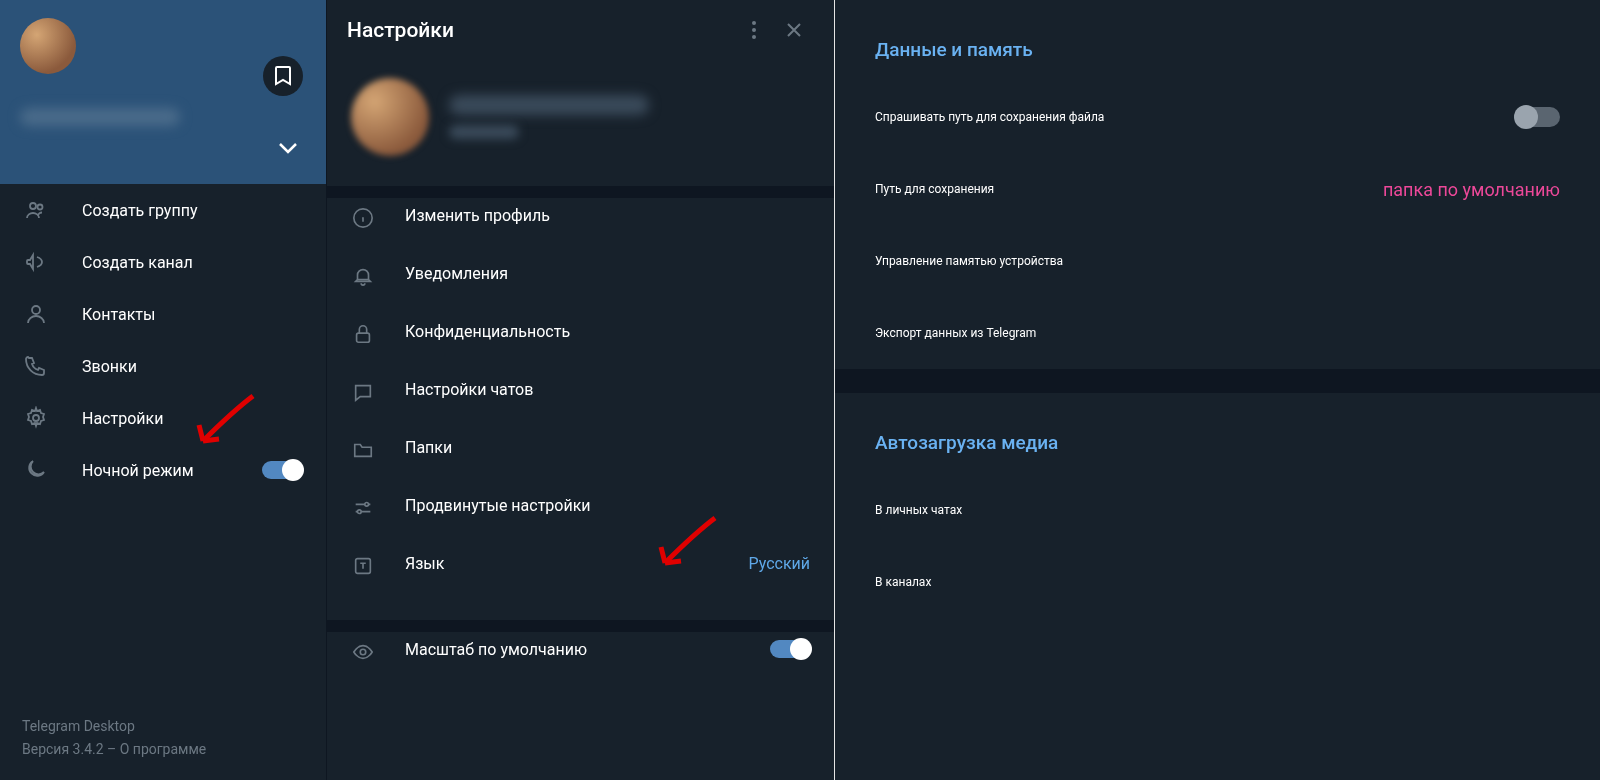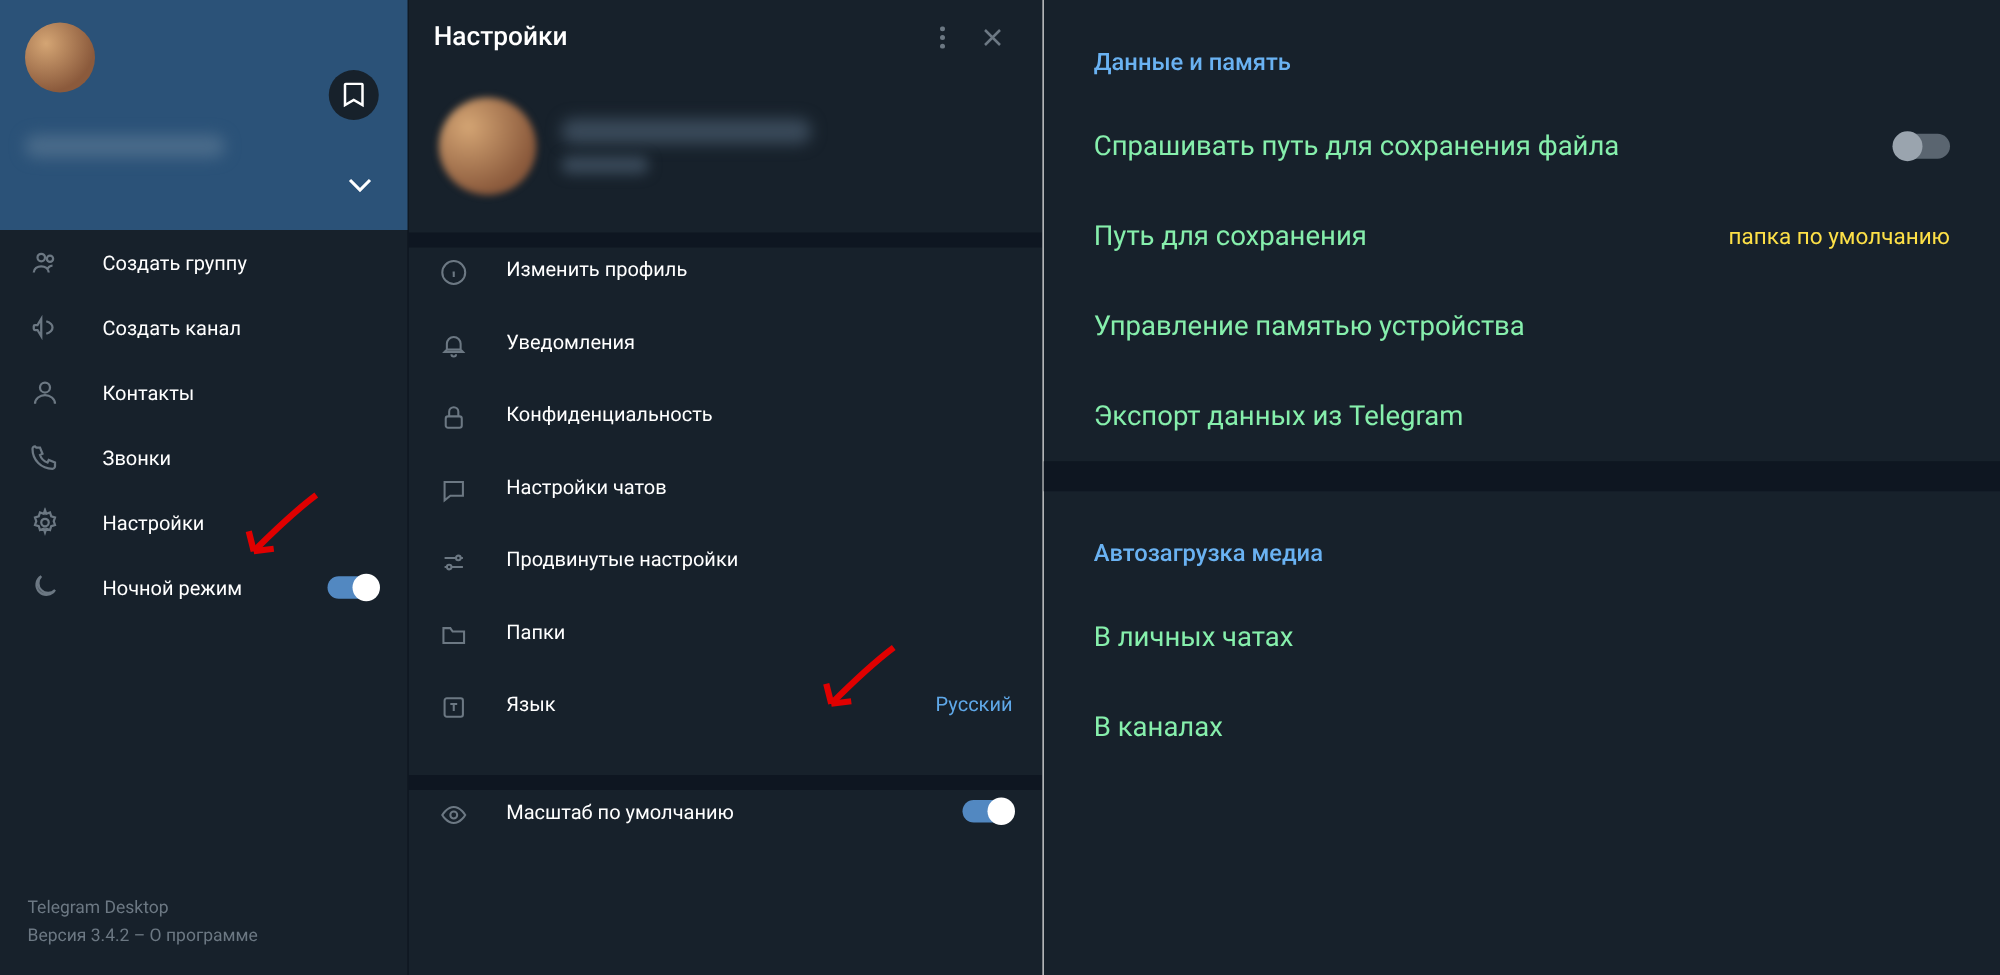--- a/index.html
+++ b/index.html
@@ -36,22 +36,22 @@
   .settings-icon { width:24px; height:24px; display:flex; align-items:center; justify-content:center; color:#6c7883; }
   .settings-label { font-size:16px; color:#fff; }
   .settings-value { margin-left:auto; color:#5fa8e8; font-size:16px; }
   .toggle-blue { width:40px; height:18px; background:#5288c1; border-radius:9px; position:relative; margin-left:auto; }
   .toggle-blue::after { content:""; position:absolute; width:22px; height:22px; background:#fff; border-radius:50%; top:-2px; right:-2px; }
   
   
   .col3 { flex:1; background:#17212b; display:flex; flex-direction:column; border-left:1px solid #e5e5e5; }
   .section-title { color:#6ab2f2; font-size:19px; font-weight:500; padding:38px 40px 20px; }
   .detail-item { min-height:72px; display:flex; align-items:center; padding:0 40px; cursor:pointer; }
-  .detail-label { font-size:22px; color:#86efac; }
-  .detail-value { margin-left:auto; color:#fde047; font-size:18px; }
+  .detail-label { font-size:12px; color:#ffffff; }
+  .detail-value { margin-left:auto; color:#ec4899; font-size:18px; }
   .toggle-off { width:44px; height:20px; background:#5a6570; border-radius:10px; position:relative; margin-left:auto; }
   .toggle-off::after { content:""; position:absolute; width:24px; height:24px; background:#9aa4ae; border-radius:50%; top:-2px; left:-2px; }
   .divider-r { height:24px; background:#0e1621; }
   
   
   .arrow { position:absolute; pointer-events:none; z-index:10; }
   .arrow svg { overflow:visible; }
   
   svg { display:block; }
 </style>
@@ -189,34 +189,34 @@
       <span class="settings-icon">
           <svg width="22" height="22" viewBox="0 0 24 24" fill="none" stroke="currentColor" stroke-width="1.8">
             <path d="M4 5h16v12H9l-5 4V5z"></path>
           </svg>
         </span>
       <span class="settings-label">Настройки чатов</span>
     </div>
     <div class="settings-item">
       <span class="settings-icon">
           <svg width="22" height="22" viewBox="0 0 24 24" fill="none" stroke="currentColor" stroke-width="1.8">
+            <path d="M3 6h6l2 3h10v10H3V6z"></path>
+          </svg>
+        </span>
+      <span class="settings-label">Папки</span>
+    </div>
+    <div class="settings-item">
+      <span class="settings-icon">
+          <svg width="22" height="22" viewBox="0 0 24 24" fill="none" stroke="currentColor" stroke-width="1.8">
             <path d="M4 8h10M18 8h2M4 16h2M10 16h10"></path>
             <circle cx="16" cy="8" r="2"></circle>
             <circle cx="8" cy="16" r="2"></circle>
           </svg>
         </span>
       <span class="settings-label">Продвинутые настройки</span>
-    </div>
-    <div class="settings-item">
-      <span class="settings-icon">
-          <svg width="22" height="22" viewBox="0 0 24 24" fill="none" stroke="currentColor" stroke-width="1.8">
-            <path d="M3 6h6l2 3h10v10H3V6z"></path>
-          </svg>
-        </span>
-      <span class="settings-label">Папки</span>
     </div>
     <div class="settings-item">
       <span class="settings-icon">
           <svg width="22" height="22" viewBox="0 0 24 24" fill="none" stroke="currentColor" stroke-width="1.8">
             <rect x="4" y="4" width="16" height="16" rx="2"></rect>
             <path d="M9 9h6M12 9v6"></path>
           </svg>
         </span>
       <span class="settings-label">Язык</span>
       <span class="settings-value">Русский</span>

